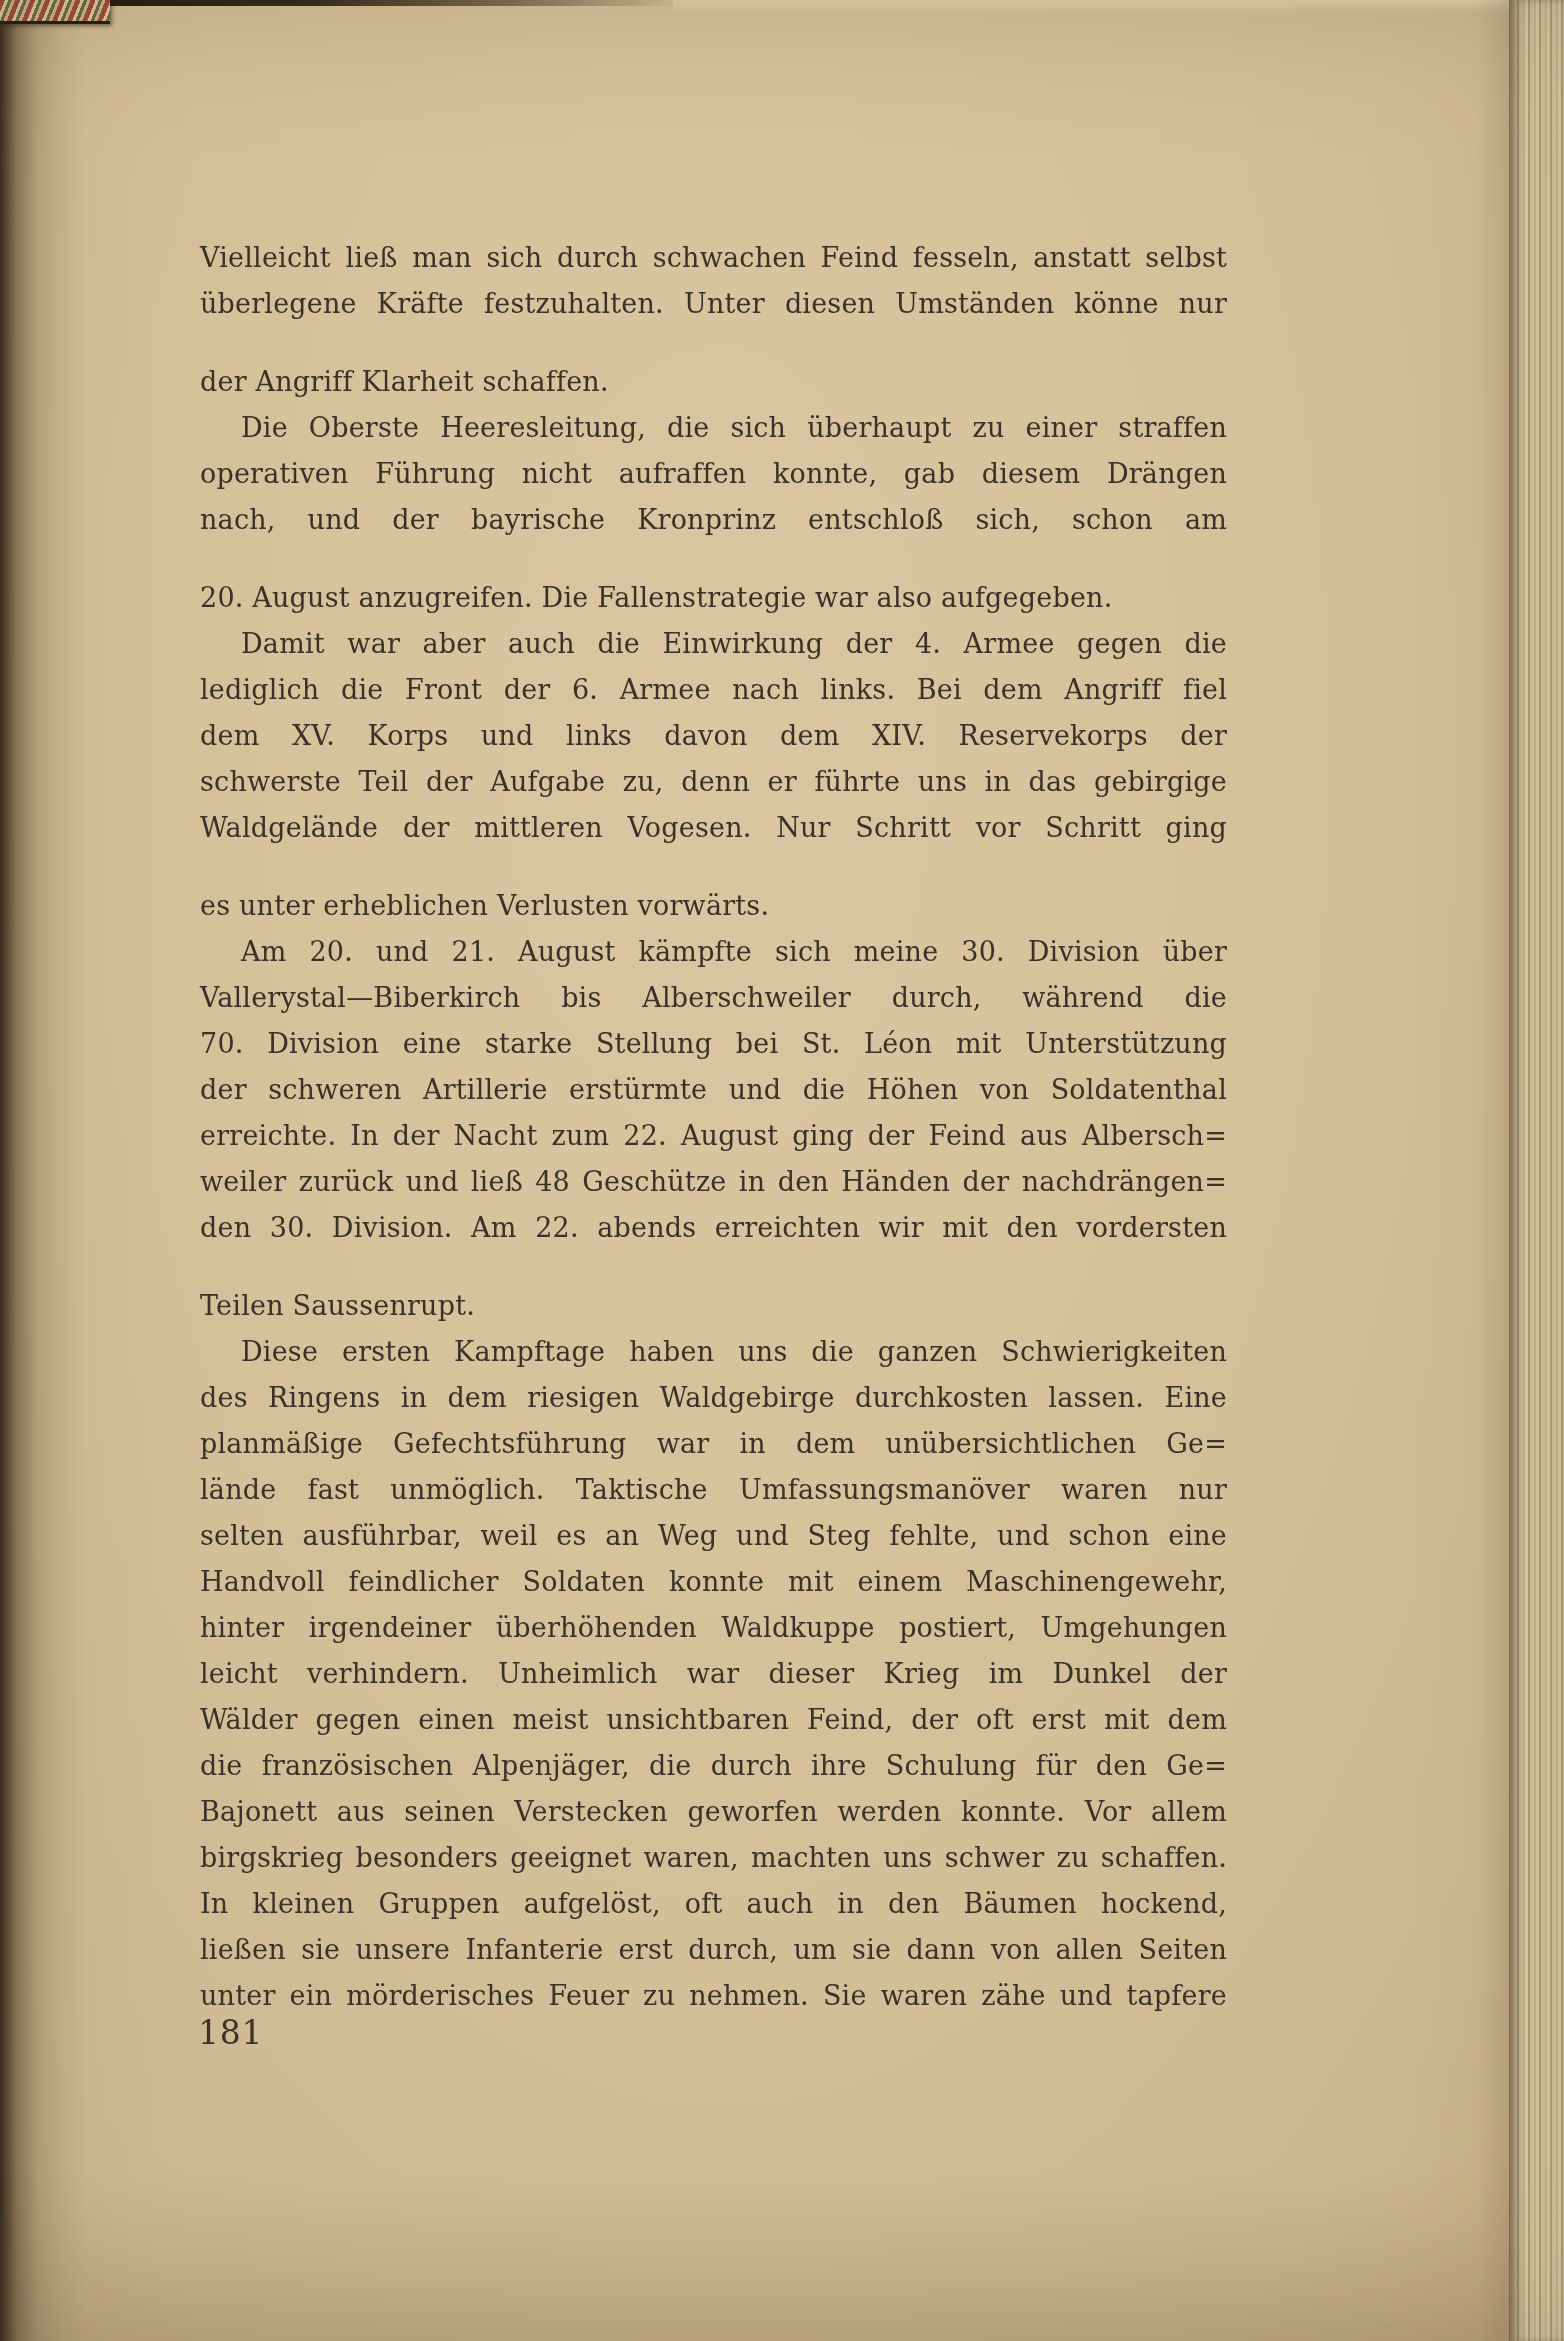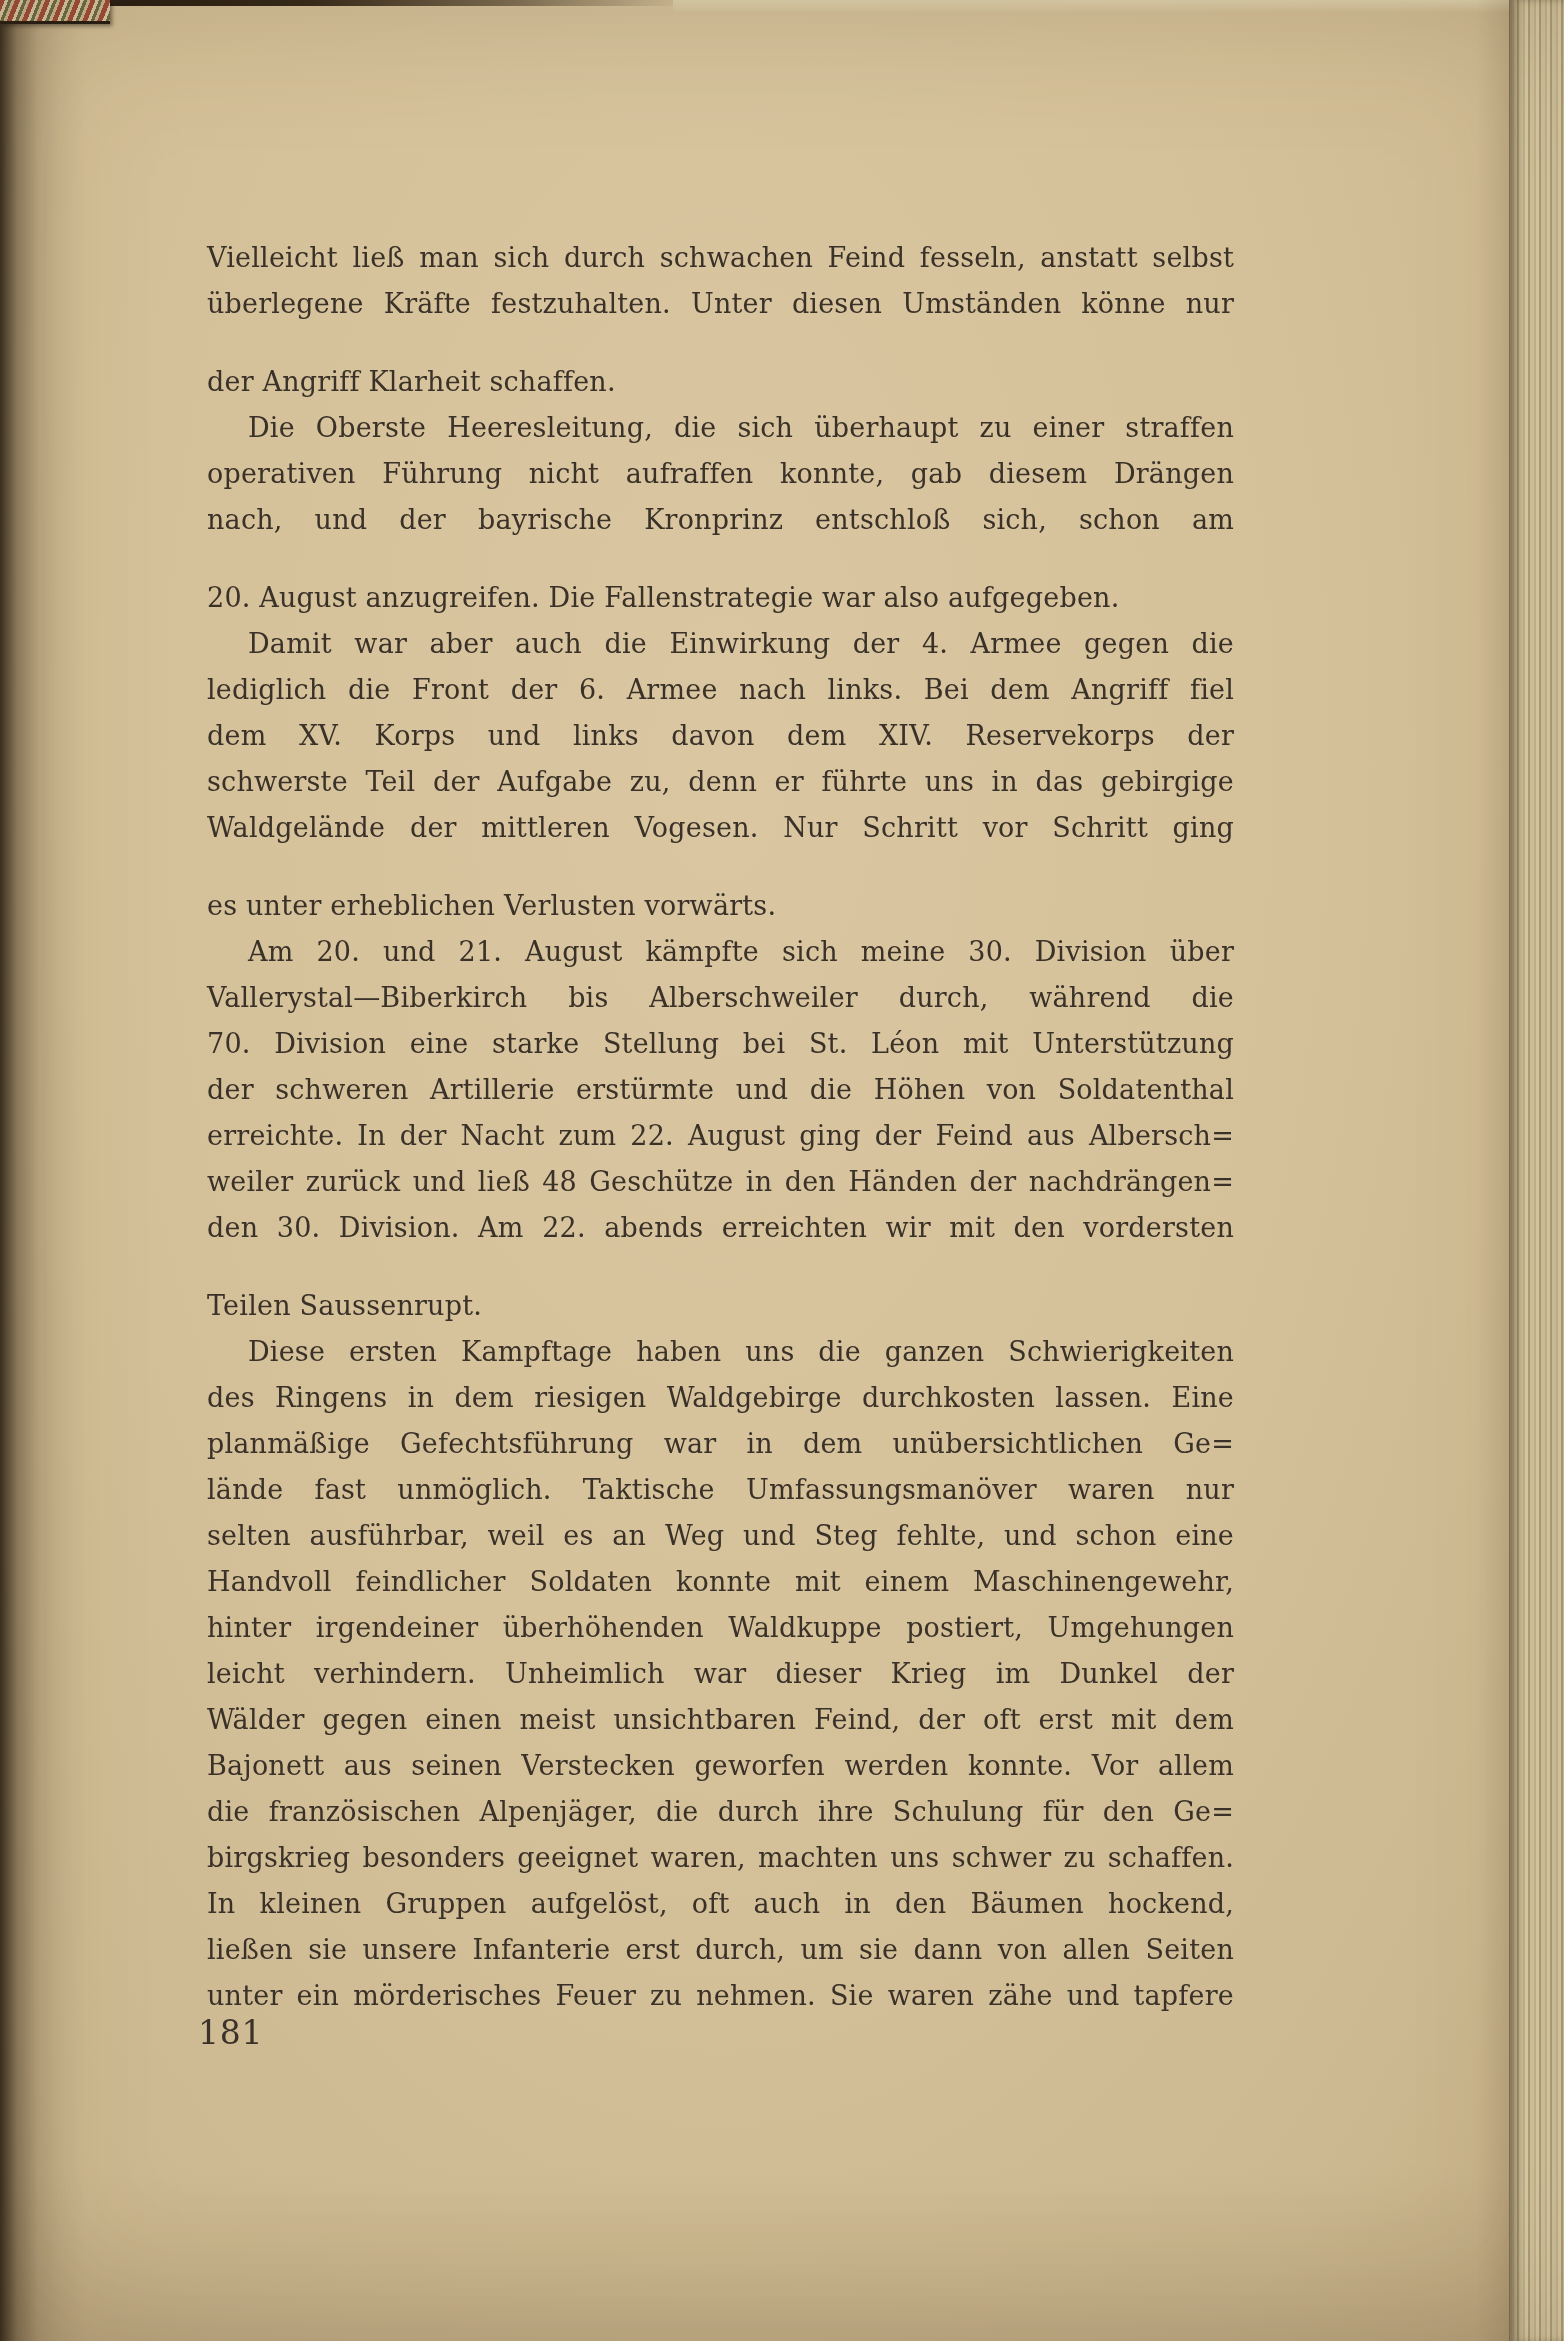--- a/index.html
+++ b/index.html
@@ -89,21 +89,21 @@
     background: linear-gradient(to bottom, rgba(120,98,66,0) 0%, rgba(120,98,66,0.16) 100%);
   }
   .vignette {
     position: absolute;
     inset: 0;
     box-shadow: inset 0 0 149px rgba(82,62,36,0.22);
     pointer-events: none;
   }
   .text-block {
     position: absolute;
-    left: 207px;
+    left: 200px;
     top: 235px;
     width: 1027px;
     color: #3a3128;
   }
   .paragraph {
     margin: 0;
   }
   .text-line {
     font-size: 27px;
     line-height: 46px;
@@ -175,22 +175,22 @@
       <div class="paragraph">
         <div class="text-line indent">Diese ersten Kampftage haben uns die ganzen Schwierigkeiten</div>
         <div class="text-line">des Ringens in dem riesigen Waldgebirge durchkosten lassen. Eine</div>
         <div class="text-line">planmäßige Gefechtsführung war in dem unübersichtlichen Ge=</div>
         <div class="text-line">lände fast unmöglich. Taktische Umfassungsmanöver waren nur</div>
         <div class="text-line">selten ausführbar, weil es an Weg und Steg fehlte, und schon eine</div>
         <div class="text-line">Handvoll feindlicher Soldaten konnte mit einem Maschinengewehr,</div>
         <div class="text-line">hinter irgendeiner überhöhenden Waldkuppe postiert, Umgehungen</div>
         <div class="text-line">leicht verhindern. Unheimlich war dieser Krieg im Dunkel der</div>
         <div class="text-line">Wälder gegen einen meist unsichtbaren Feind, der oft erst mit dem</div>
+        <div class="text-line">die französischen Alpenjäger, die durch ihre Schulung für den Ge=</div>
         <div class="text-line">Bajonett aus seinen Verstecken geworfen werden konnte. Vor allem</div>
-        <div class="text-line">die französischen Alpenjäger, die durch ihre Schulung für den Ge=</div>
         <div class="text-line">birgskrieg besonders geeignet waren, machten uns schwer zu schaffen.</div>
         <div class="text-line">In kleinen Gruppen aufgelöst, oft auch in den Bäumen hockend,</div>
         <div class="text-line">ließen sie unsere Infanterie erst durch, um sie dann von allen Seiten</div>
         <div class="text-line">unter ein mörderisches Feuer zu nehmen. Sie waren zähe und tapfere</div>
       </div>
     </div>
 
   <div class="page-number">181</div>
 
   <div class="vignette"></div>

